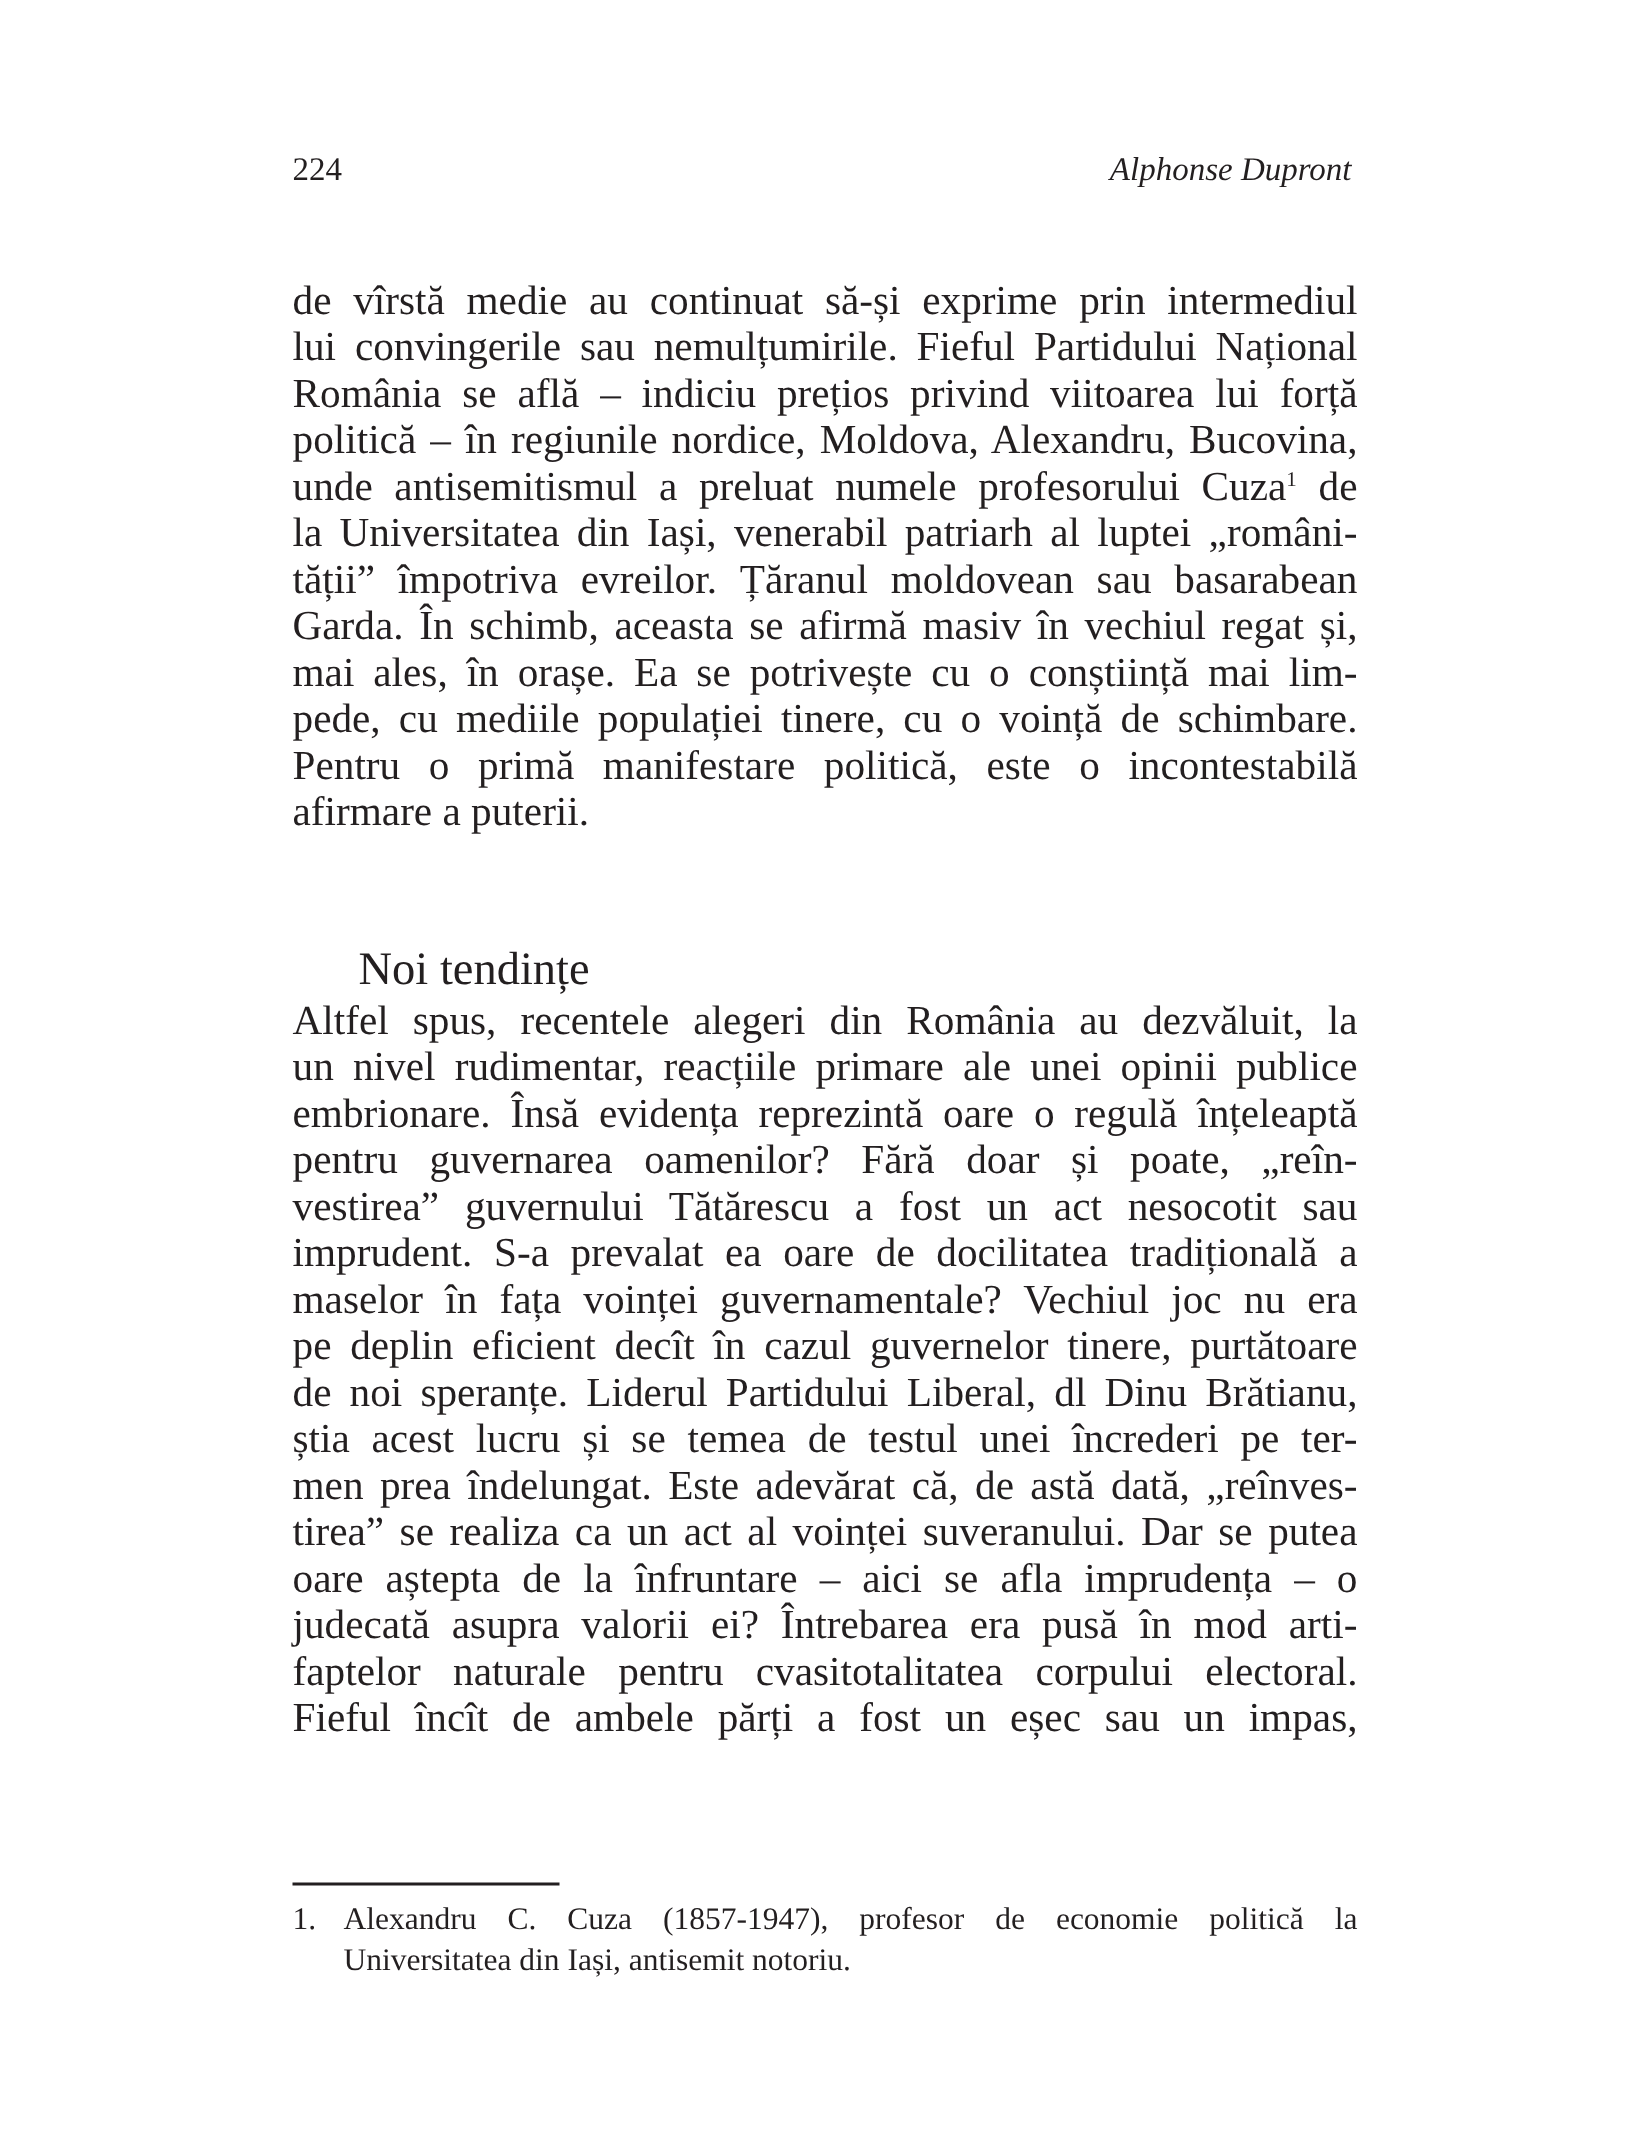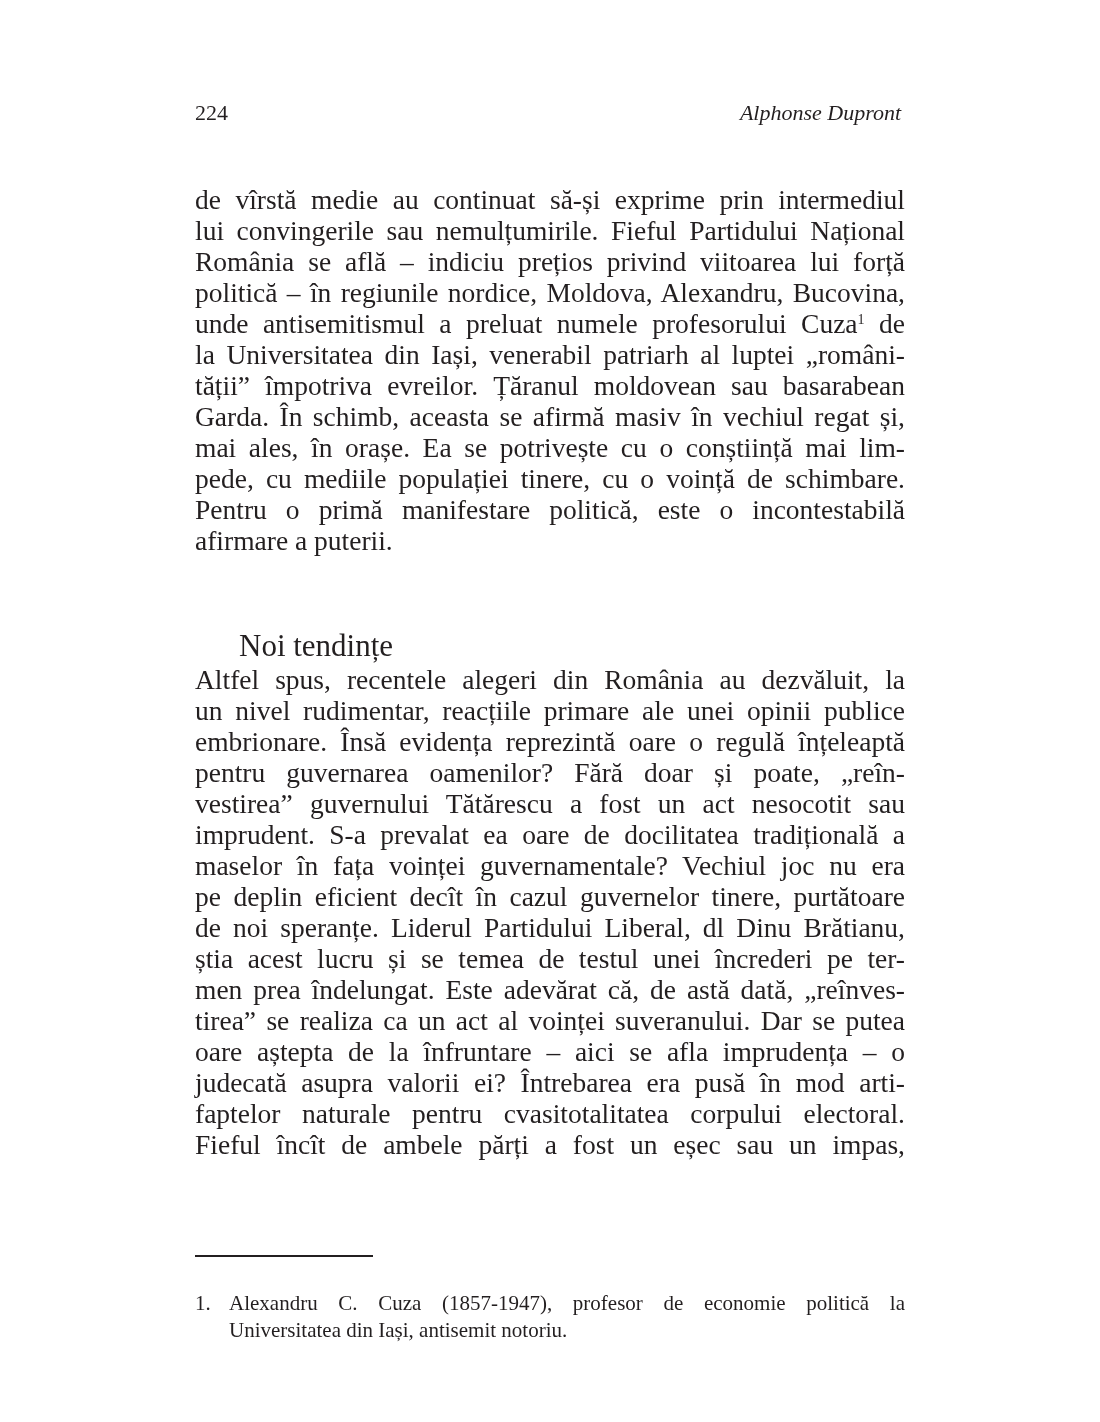--- a/index.html
+++ b/index.html
@@ -9,21 +9,21 @@
   .page-num { position:absolute; left:0; top:0; font-size:22px; }
   .running-title { position:absolute; right:4px; top:0; font-size:22px; font-style:italic; }
   .text-block { position:absolute; left:195px; width:710px; }
   .line { display:block; font-size:27.5px; height:31px; line-height:31px; white-space:nowrap;
           text-align:justify; text-align-last:justify; }
   .line.last { text-align-last:left; }
   .p1 { top:152px;margin-top:32px; }
   .heading { position:absolute; left:195px; top:628px; font-size:31px;margin-left:44px; }
   .p2 { top:664px; }
   .fn-rule { position:absolute; left:195px; top:1255px; width:178px; height:2px; background:#231f20; }
-  .footnote { position:absolute; left:195px; top:1266px; width:710px; font-size:21px;margin-top:24px; }
+  .footnote { position:absolute; left:195px; top:1266px; width:710px; font-size:21px; }
   .fn-line { display:block; height:27px; line-height:27px; white-space:nowrap; }
   .fn-line1 { text-align:justify; text-align-last:justify; }
   .fn-num { display:inline-block; width:34px; }
   .fn-indent { padding-left:34px; }
   sup { font-size:14px; line-height:0; vertical-align:9px; }
 </style>
 </head>
 <body>
 
 <div class="header">

